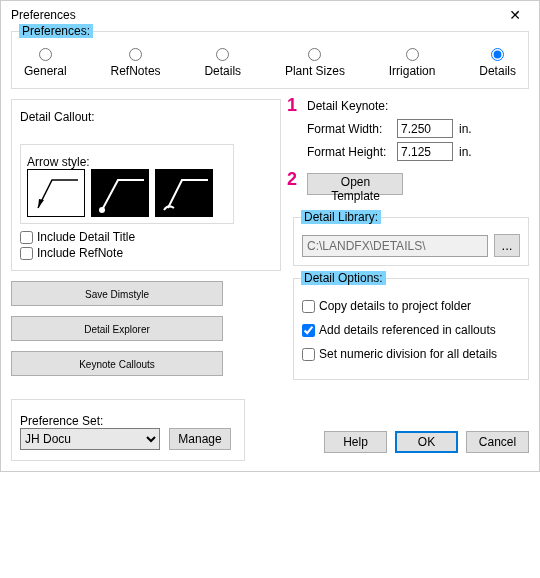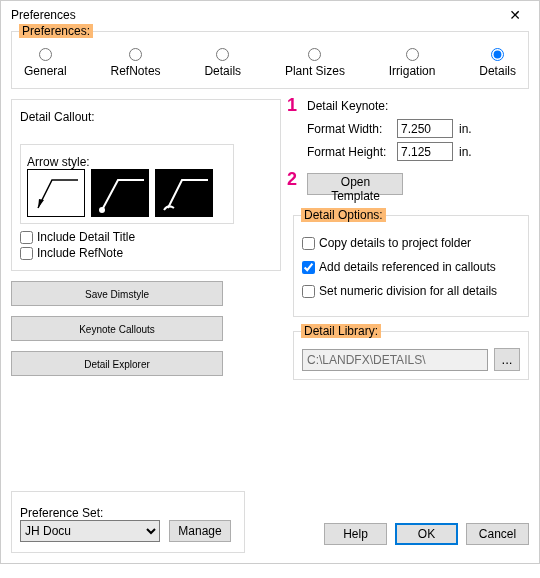--- a/index.html
+++ b/index.html
@@ -8,21 +8,21 @@
   font-family: "Segoe UI", Tahoma, sans-serif;
   font-size: 12px;
   background: #fff;
   color: #000;
   width: 540px;
   height: 578px;
   overflow: hidden;
 }
 .window {
   width: 540px;
-  height: 564px;
+  height: 472px;
   border: 1px solid #ccc;
   position: relative;
   background: #fff;
 }
 .titlebar {
   display: flex;
   justify-content: space-between;
   align-items: center;
   padding: 6px 12px 4px 10px;
   font-size: 12px;
@@ -36,21 +36,21 @@
 .group {
   border: 1px solid #dcdcdc;
   margin: 4px 10px;
   position: relative;
   padding: 10px 8px 8px 8px;
 }
 .group > .legend {
   position: absolute;
   top: -8px;
   left: 7px;
-  background: #fdba74;
+  background: #7dd3fc;
   padding: 0 3px;
   font-size: 12px;
 }
 .radio-row {
   display: flex;
   justify-content: space-between;
   padding: 6px 4px 2px 4px;
 }
 .radio-item {
   display: flex;
@@ -277,22 +277,22 @@
           <input type="checkbox" style="">
             <span>Include Detail Title</span>
         </label>
         <label class="check-row">
           <input type="checkbox" style="">
             <span>Include RefNote</span>
         </label>
       </div>
 
       <button class="big-btn">Save Dimstyle</button>
+      <button class="big-btn">Detail Explorer</button>
       <button class="big-btn">Keynote Callouts</button>
-      <button class="big-btn">Detail Explorer</button>
     </div>
 
     <div class="col-right">
 
       <div class="anno" style="left:-6px; top:2px;">1</div>
       <div class="template-group" style="padding-left:14px;">
         <div style="margin-bottom:6px;">Detail Keynote:</div>
         <div class="field-row">
           <span class="lbl">Format Width:</span>
           <input type="text" value="7.250" style="">
@@ -302,42 +302,42 @@
           <span class="lbl">Format Height:</span>
           <input type="text" value="7.125" style="">
           <span class="unit">in.</span>
         </div>
         <div style="position:relative;">
           <div class="anno" style="left:-20px; top:4px;">2</div>
           <button class="open-tmpl">Open Template</button>
         </div>
       </div>
 
-      <div class="group opts" style="margin:12px 0 0 0;">
-        <span class="legend">Detail Options:</span>
-        <label class="check-row">
-          <input type="checkbox" style="">
-            <span>Copy details to project folder</span>
-        </label>
-        <label class="check-row">
-          <input type="checkbox" checked="" style="">
-            <span>Add details referenced in callouts</span>
-        </label>
-        <label class="check-row">
-          <input type="checkbox" style="">
-            <span>Set numeric division for all details</span>
-        </label>
-      </div>
-
       <div class="group" style="margin:14px 0 0 0;">
         <span class="legend">Detail Library:</span>
         <div class="lib-row">
           <input type="text" readonly="" value="C:\LANDFX\DETAILS\" style="">
           <button class="browse-btn">...</button>
         </div>
+      </div>
+
+      <div class="group opts" style="margin:12px 0 0 0;">
+        <span class="legend">Detail Options:</span>
+        <label class="check-row">
+          <input type="checkbox" style="">
+            <span>Copy details to project folder</span>
+        </label>
+        <label class="check-row">
+          <input type="checkbox" checked="" style="">
+            <span>Add details referenced in callouts</span>
+        </label>
+        <label class="check-row">
+          <input type="checkbox" style="">
+            <span>Set numeric division for all details</span>
+        </label>
       </div>
 
     </div>
   </div>
 
   <div class="bottom">
     <div class="prefset-box">
       <span class="legend">Preference Set:</span>
       <select>
         <option>JH Docu</option>

